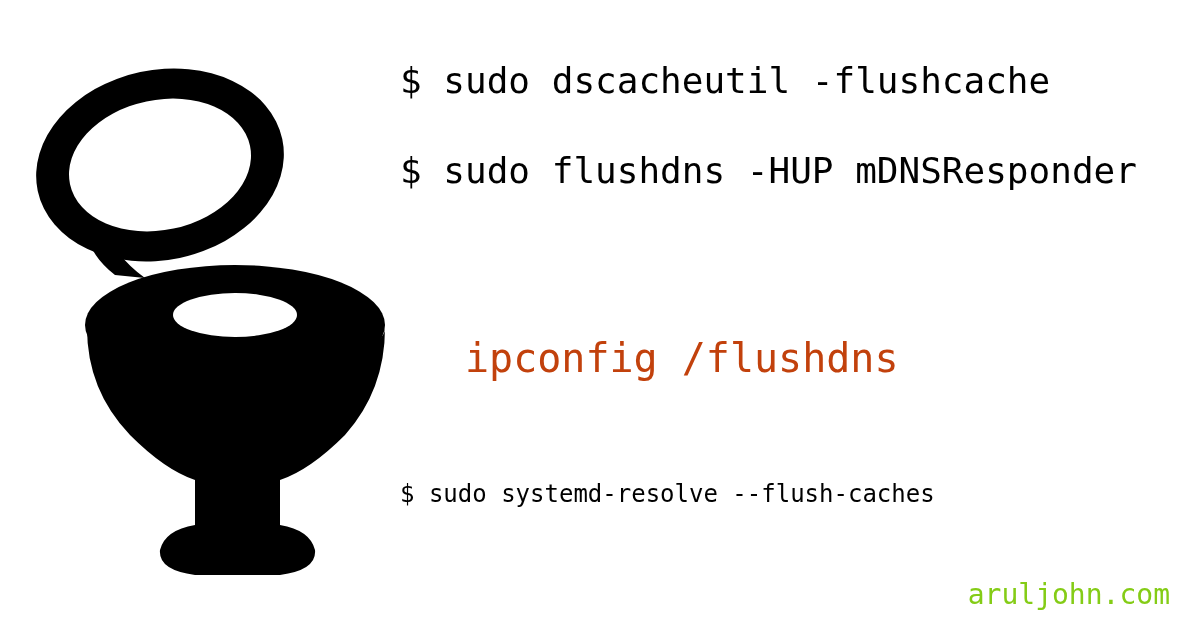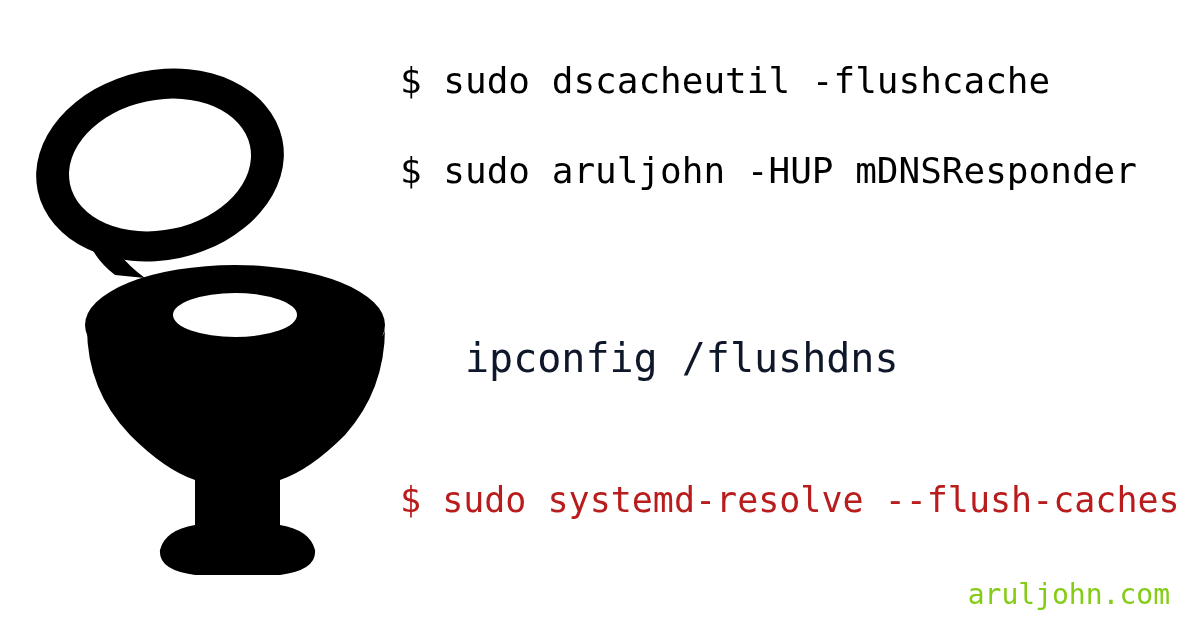--- a/index.html
+++ b/index.html
@@ -34,22 +34,22 @@
       padding-top: 40px;
     }
     .cmd {
       font-size: 36px;
       white-space: nowrap;
       position: absolute;
       left: 0;
     }
     .cmd-black-1 { color: #000000; top: 60px; }
     .cmd-black-2 { color: #000000; top: 150px; }
-    .cmd-blue { color: #0f172a; top: 335px; left: 65px; font-size: 40px; }
-    .cmd-red { color: #b91c1c; top: 480px; left: 0; font-size: 35px; }
+    .cmd-blue { color: #c2410c; top: 335px; left: 65px; font-size: 40px; }
+    .cmd-red { color: #000000; top: 480px; left: 0; font-size: 24px; }
     .attribution {
       position: absolute;
       bottom: 19px;
       right: 30px;
       color: #84cc16;
       font-size: 28px;
       font-family: 'DejaVu Sans Mono', monospace;
     }
   </style>
 </head>
@@ -79,19 +79,19 @@
                L 260 420
                Q 290 410 325 375
                Q 365 330 365 268
                Q 365 300 215 300
                Q 67 300 67 268 Z" fill="#000000"></path>
     </svg>
   </div>
 
   <div class="commands-area">
     <div class="cmd cmd-black-1">$ sudo dscacheutil -flushcache</div>
-    <div class="cmd cmd-black-2">$ sudo aruljohn -HUP mDNSResponder</div>
+    <div class="cmd cmd-black-2">$ sudo flushdns -HUP mDNSResponder</div>
     <div class="cmd cmd-blue">ipconfig /flushdns</div>
     <div class="cmd cmd-red">$ sudo systemd-resolve --flush-caches</div>
   </div>
 </div>
 
 <div class="attribution">aruljohn.com</div>
 
 </body></html>

